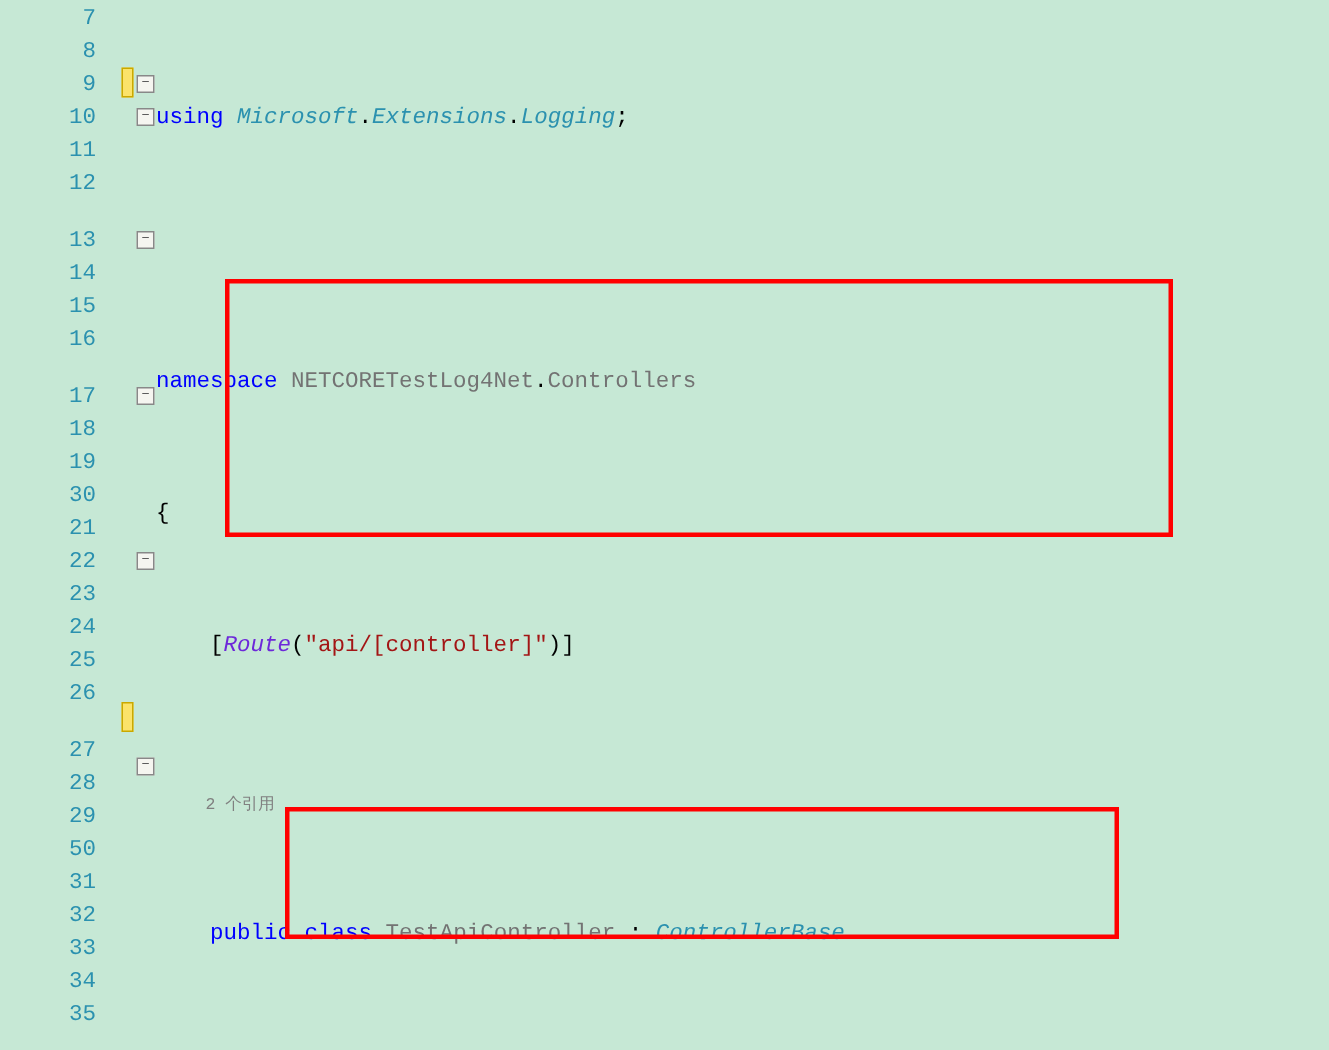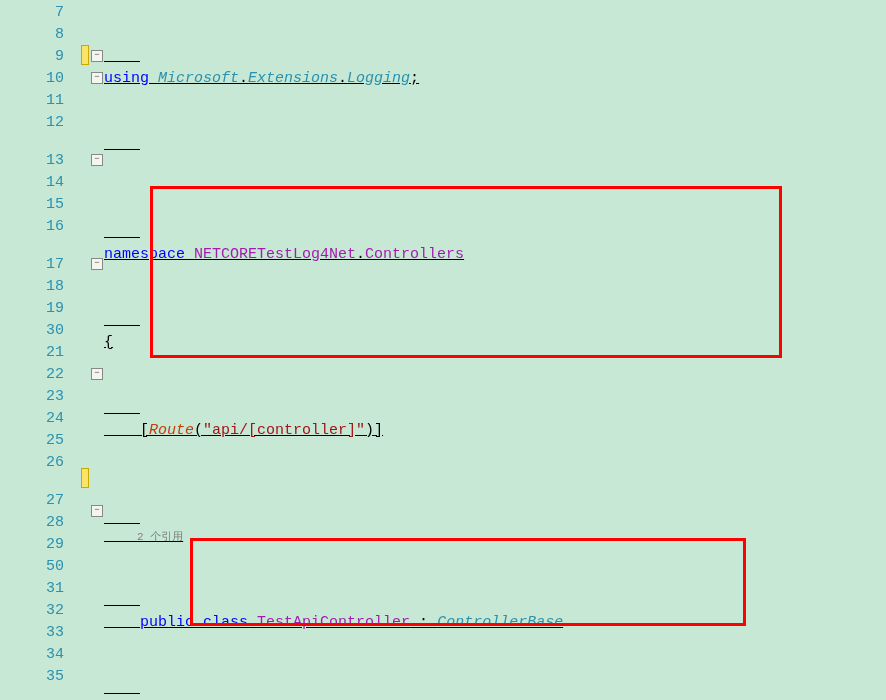--- a/index.html
+++ b/index.html
@@ -63,34 +63,33 @@
     width: 6px;
     background: #fbe36a;
     border: 1px solid #c9a800;
   }
   .code {
     flex: 1;
     position: relative;
     padding-top: 2px;
     line-height: 22px;
     white-space: pre;
-    text-decoration: underline;
   }
   .line { height: 22px; }
   .codelens {
     height: 16px;
     font-size: 11px;
     color: #808080;
     line-height: 15px;
   }
   .kw { color: #0000ff; }
   .type { color: #2b91af; font-style: italic; }
-  .typep { color: #a21caf; }
+  .typep { color: #737373; }
   .str { color: #a31515; }
-  .attr { color: #c2410c; font-style: italic; }
+  .attr { color: #6d28d9; font-style: italic; }
   .redbox {
     position: absolute;
     border: 3px solid #ff0000;
     pointer-events: none;
   }
 </style>
 </head>
 <body>
 
 <div class="editor">

